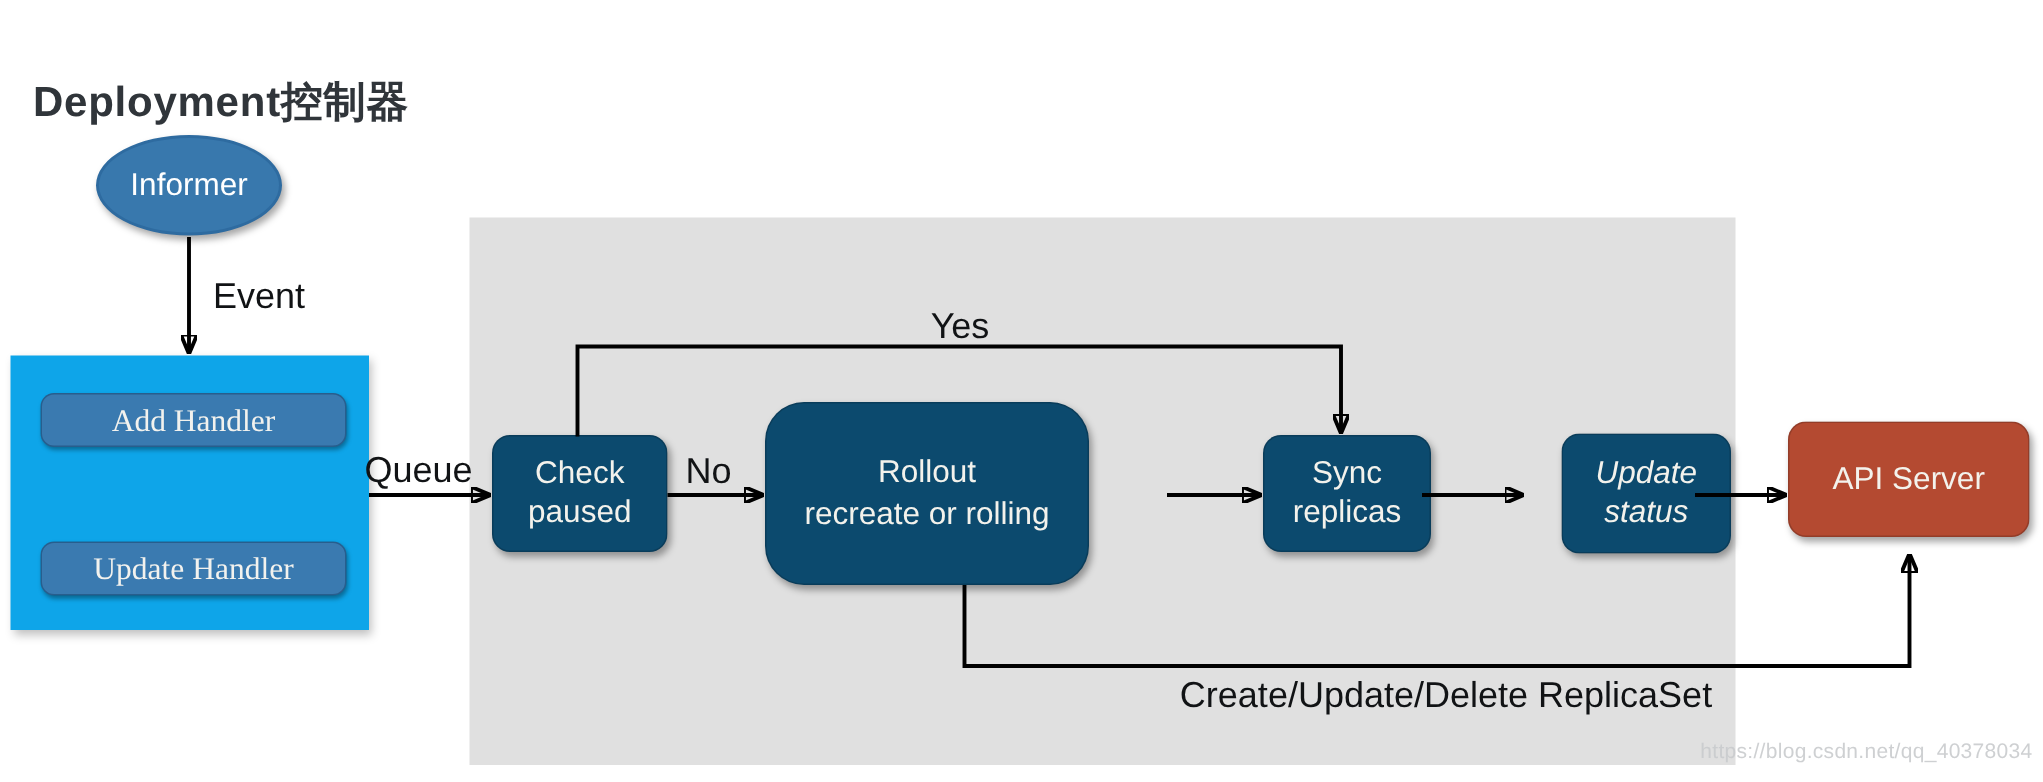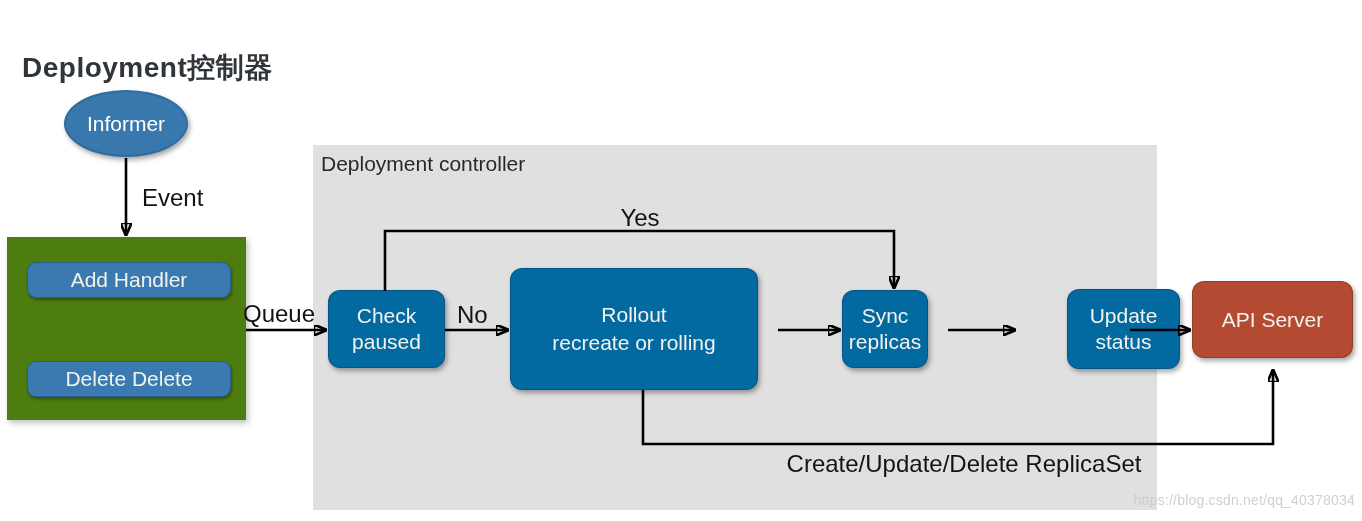--- a/index.html
+++ b/index.html
@@ -36,22 +36,23 @@
     box-shadow: 2px 3px 5px rgba(0,0,0,0.35);
     display: flex; align-items: center; justify-content: center;
     color: #ffffff; font-size: 21px;
     box-sizing: border-box;
   }
 
   
   .handlers-box {
     left: 7px; top: 237px;
     width: 239px; height: 183px;
-    background: #4d7c0f;
+    background: #0ea5e9;
     box-shadow: 2px 3px 6px rgba(0,0,0,0.25);
+    font-family: Liberation Serif, serif;
   }
   .handler-btn {
     position: absolute;
     left: 20px;
     width: 204px; height: 36px;
     background: #3a7ab0;
     border: 1px solid rgba(20,60,100,0.45);
     border-radius: 9px;
     box-shadow: 1px 2px 3px rgba(0,0,0,0.35);
     display: flex; align-items: center; justify-content: center;
@@ -80,25 +81,25 @@
     text-align: center;
     color: #f3f2ec;
     font-size: 21px;
     line-height: 26px;
     white-space: pre-line;
     border-radius: 12px;
     box-shadow: 2px 3px 5px rgba(0,0,0,0.35);
     border: 1px solid rgba(0,0,0,0.18);
     box-sizing: border-box;
   }
-  .green { background: #0369a1; }
+  .green { background: #0c4a6e; }
   .node-check   { left: 328px; top: 290px; width: 117px; height: 78px; }
-  .node-rollout { left: 510px; top: 268px; width: 248px; height: 122px; border-radius: 12px; line-height: 28px; }
-  .node-sync    { left: 842px; top: 290px; width: 86px; height: 78px; }
-  .node-update  { left: 1067px; top: 289px; width: 113px; height: 80px; }
+  .node-rollout { left: 510px; top: 268px; width: 216px; height: 122px; border-radius: 26px; line-height: 28px; }
+  .node-sync    { left: 842px; top: 290px; width: 112px; height: 78px; }
+  .node-update  { left: 1041px; top: 289px; width: 113px; height: 80px; font-style: italic; }
   .node-api {
     left: 1192px; top: 281px; width: 161px; height: 77px;
     background: #b44a31;
     border-radius: 12px;
   }
 
   
   .edge-label {
     font-size: 24px;
     color: #111315;
@@ -138,26 +139,25 @@
 
   <div class="abs informer">
     <span>Informer</span>
   </div>
 
   <div class="abs handlers-box">
     <div class="handler-btn h0">
       <span>Add Handler</span>
     </div>
     <div class="handler-btn h2">
-      <span>Delete Delete</span>
+      <span>Update Handler</span>
     </div>
   </div>
 
   <div class="abs controller-box"></div>
-  <div class="abs controller-label">Deployment controller</div>
 
   <div class="abs node green node-check">Check
 paused</div>
   <div class="abs node green node-rollout">Rollout
 recreate or rolling</div>
   <div class="abs node green node-sync">Sync
 replicas</div>
   <div class="abs node green node-update">Update
 status</div>
   <div class="abs node node-api">

